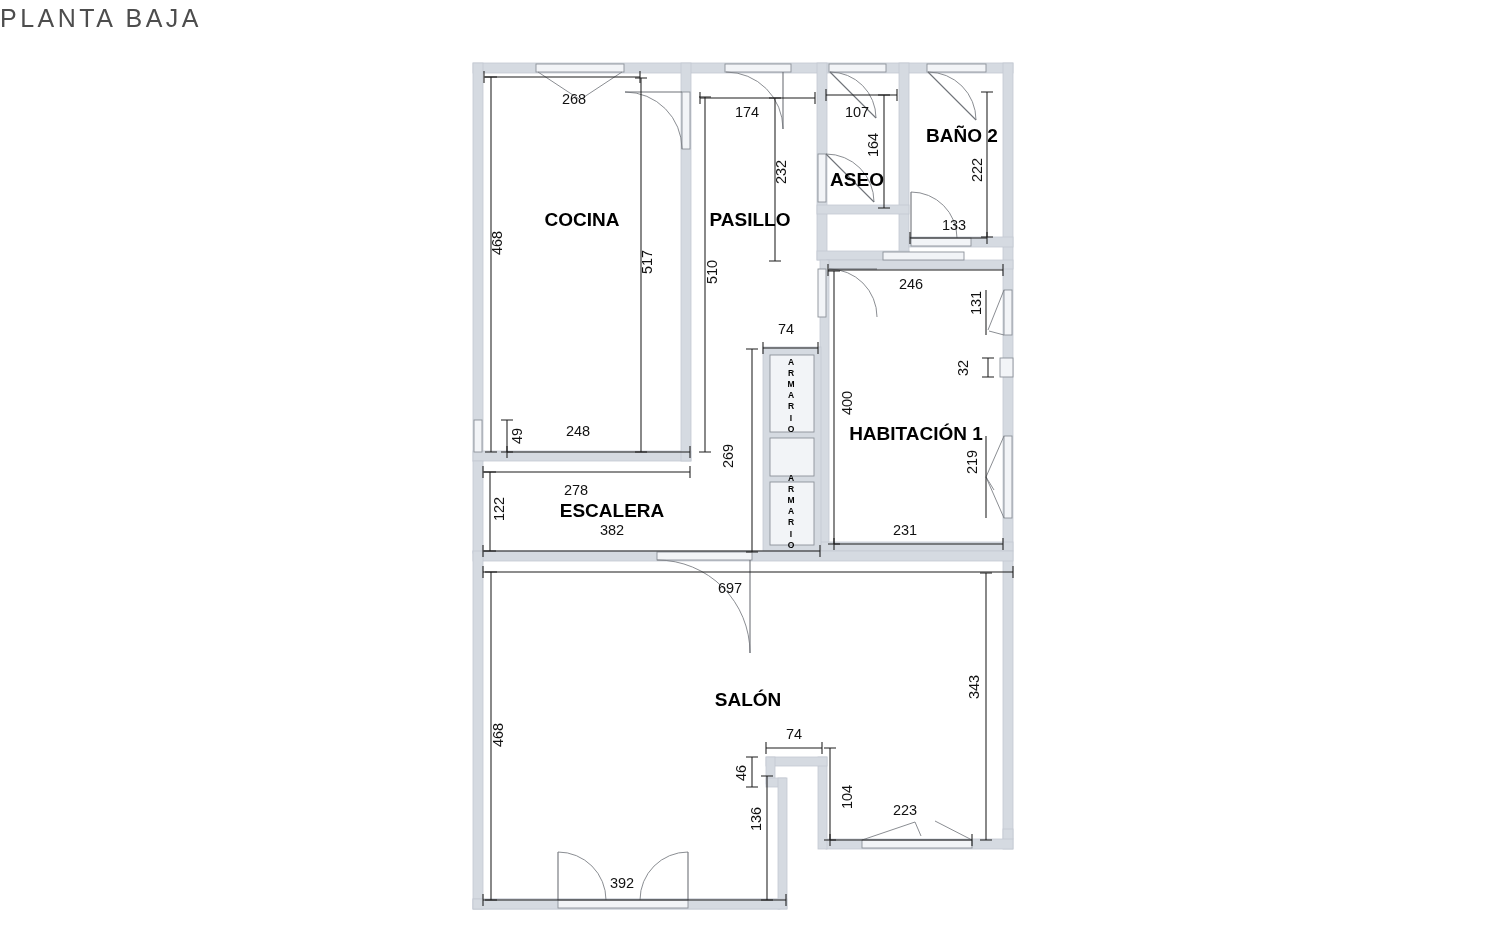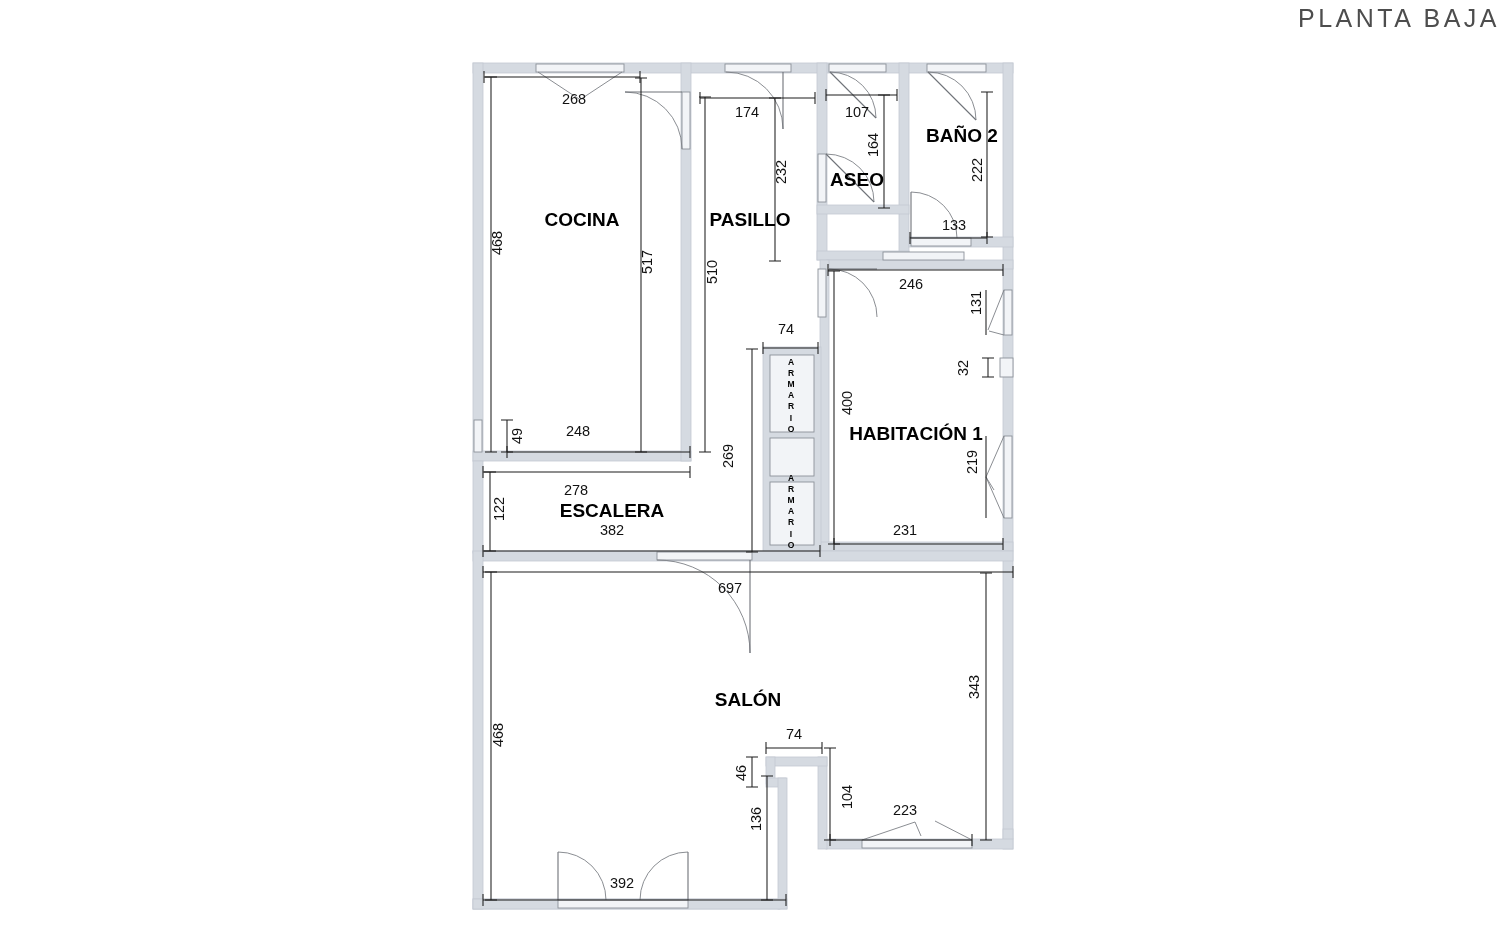--- a/index.html
+++ b/index.html
@@ -6,21 +6,21 @@
   body{
     width:1500px;height:941px;
     background:#ffffff;
     font-family:"Liberation Sans", sans-serif;
     overflow:hidden;
     position:relative;
   }
   #plan-title{
     position:absolute;
     left:0;top:4px;width:1500px;
-    text-align:right;
+    text-align:left;
     font-size:25px;
     letter-spacing:3.5px;
     color:#4d4d4d;
     font-weight:400;
   }
   #canvas-wrap{position:absolute;left:0;top:0;width:1500px;height:941px;}
   svg{display:block;}
   .wall{fill:#d5dae1;stroke:#c3c9d2;stroke-width:0.8;}
   .opening{fill:#f2f4f7;stroke:#8c9199;stroke-width:0.9;}
   .swing{fill:none;stroke:#7d8086;stroke-width:0.9;}

